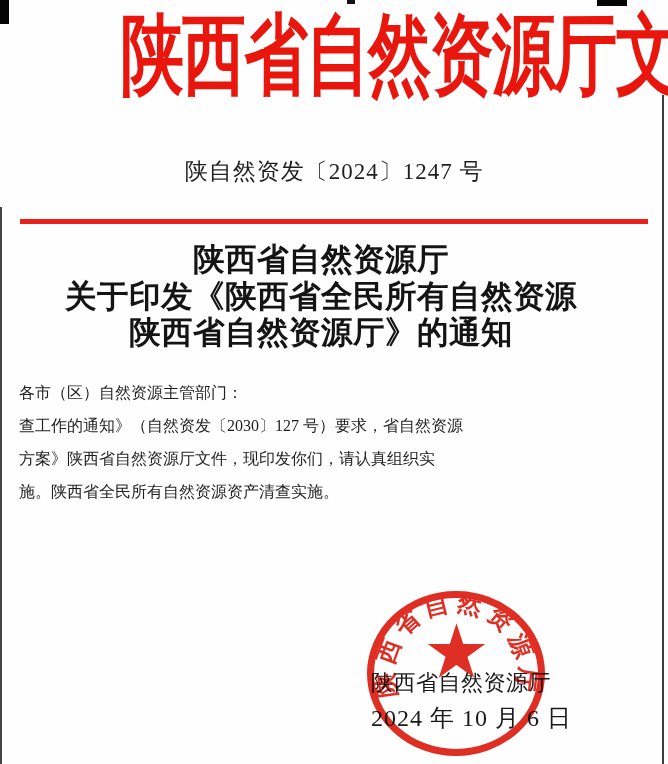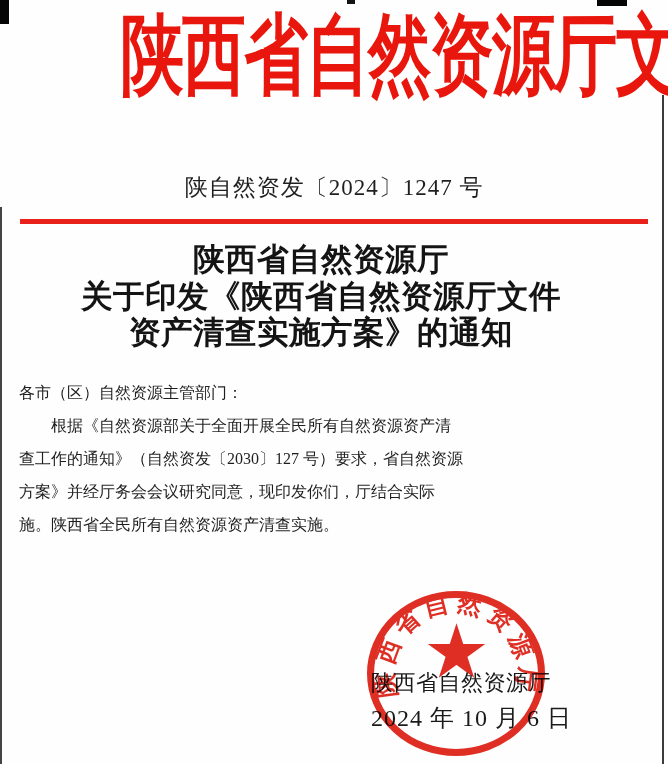--- a/index.html
+++ b/index.html
@@ -11,21 +11,21 @@
   .banner{
     position:absolute;top:0;left:0;width:100%;height:112px;
     text-align:center;line-height:112px;white-space:nowrap;
   }
   .banner span{
     display:inline-block;font-size:88px;font-weight:bold;color:#e8160c;
     letter-spacing:-2px;transform:scaleX(0.72);transform-origin:center;
   }
   
   .docnum{
-    position:absolute;top:172px;left:0;width:100%;text-align:center;
+    position:absolute;top:156px;left:0;width:100%;text-align:center;
     font-size:23px;letter-spacing:1px;color:#1f1f1f;white-space:nowrap;
   }
   
   .rule{
     position:absolute;top:219px;left:20px;width:628px;height:5px;background:#e8211a;
   }
   
   .title{
     position:absolute;top:242px;left:0;width:668px;box-sizing:border-box;padding-right:26px;
     text-align:center;font-size:31.5px;font-weight:bold;line-height:36.5px;color:#141414;
@@ -65,29 +65,28 @@
   <div class="banner">
     <span>陕西省自然资源厅文件</span>
   </div>
 
   <div class="docnum">陕自然资发〔2024〕1247 号</div>
 
   <div class="rule"></div>
 
   <div class="title">
     <div>陕西省自然资源厅</div>
-    <div>关于印发《陕西省自然资源厅文件</div>
-    <div>资产清查实施方案》的通知</div>
+    <div>关于印发《陕西省全民所有自然资源</div>
+    <div>陕西省自然资源厅》的通知</div>
   </div>
 
   <div class="bodytext">
     <div>各市（区）自然资源主管部门：</div>
-    <div class="indent">根据《自然资源部关于全面开展全民所有自然资源资产清</div>
     <div>查工作的通知》（自然资发〔2030〕127 号）要求，省自然资源</div>
-    <div>方案》并经厅务会会议研究同意，现印发你们，厅结合实际</div>
+    <div>方案》陕西省自然资源厅文件，现印发你们，请认真组织实</div>
     <div>施。陕西省全民所有自然资源资产清查实施。</div>
   </div>
 
   <div class="sig">陕西省自然资源厅</div>
   <div class="date">2024 年 10 月 6 日</div>
 
   <svg class="seal" viewBox="0 0 177 166">
     <ellipse cx="88.5" cy="84" rx="85" ry="78.5" fill="none" stroke-width="7" stroke="#df2318"></ellipse>
     <path id="sealArc" d="M 32.3 110 A 62 62 0 1 1 144.7 110" fill="none"></path>
     <text font-size="24" font-weight="bold" letter-spacing="6" font-family="Liberation Serif, serif" fill="#df2318">

